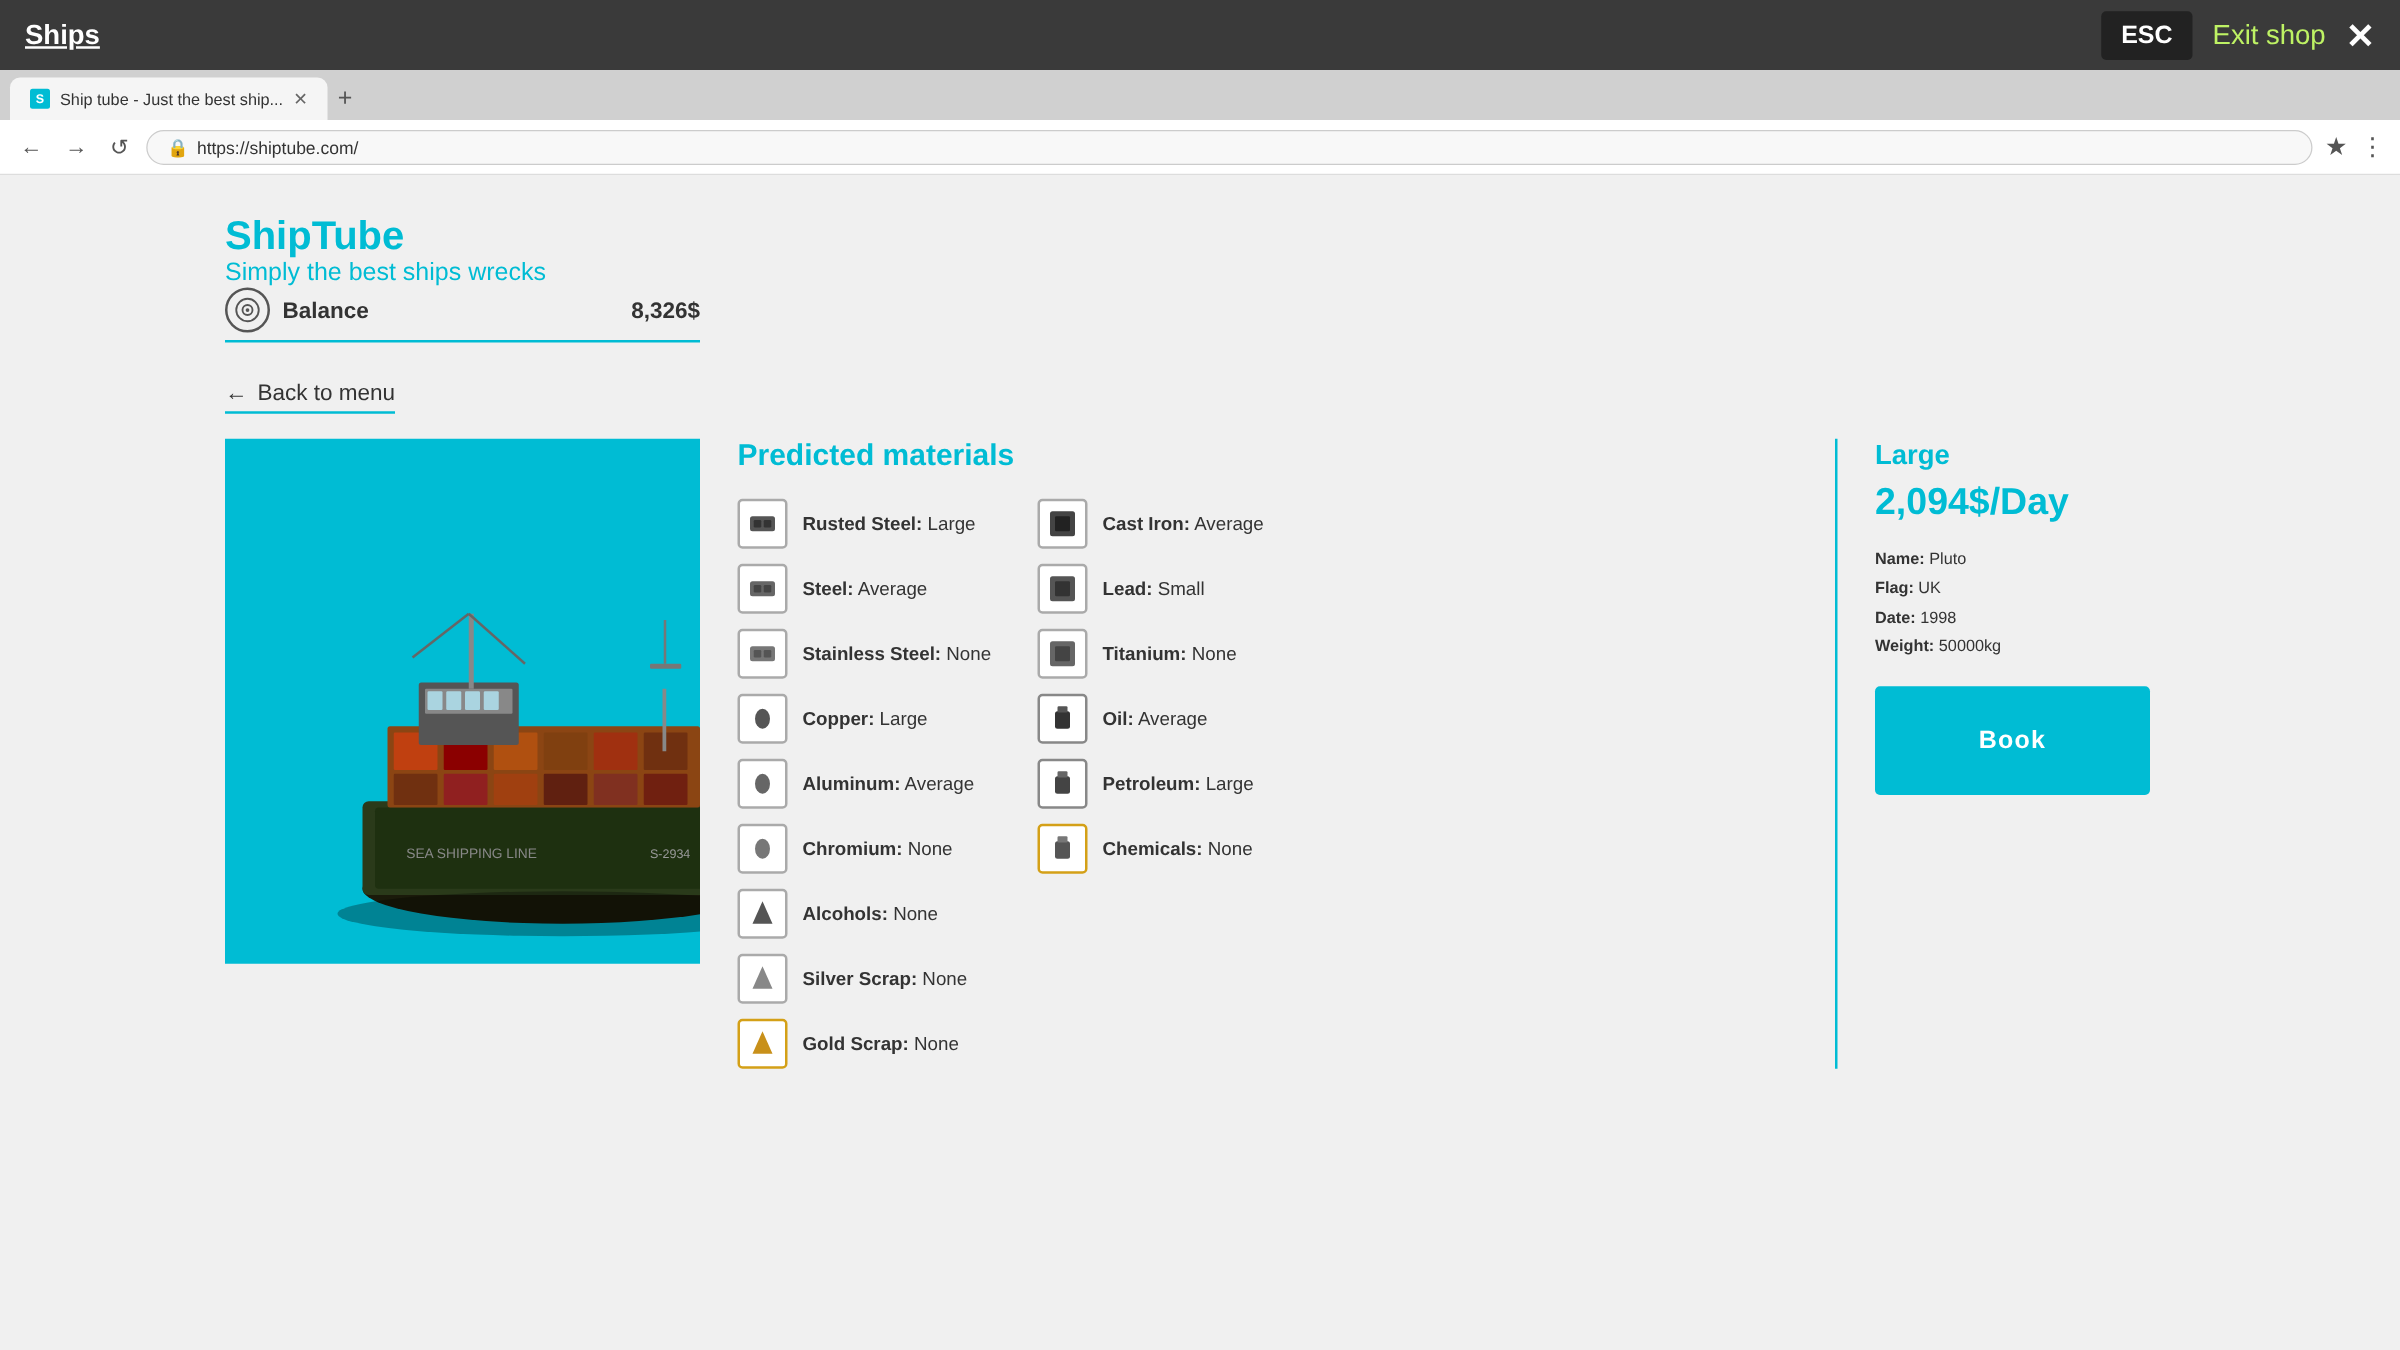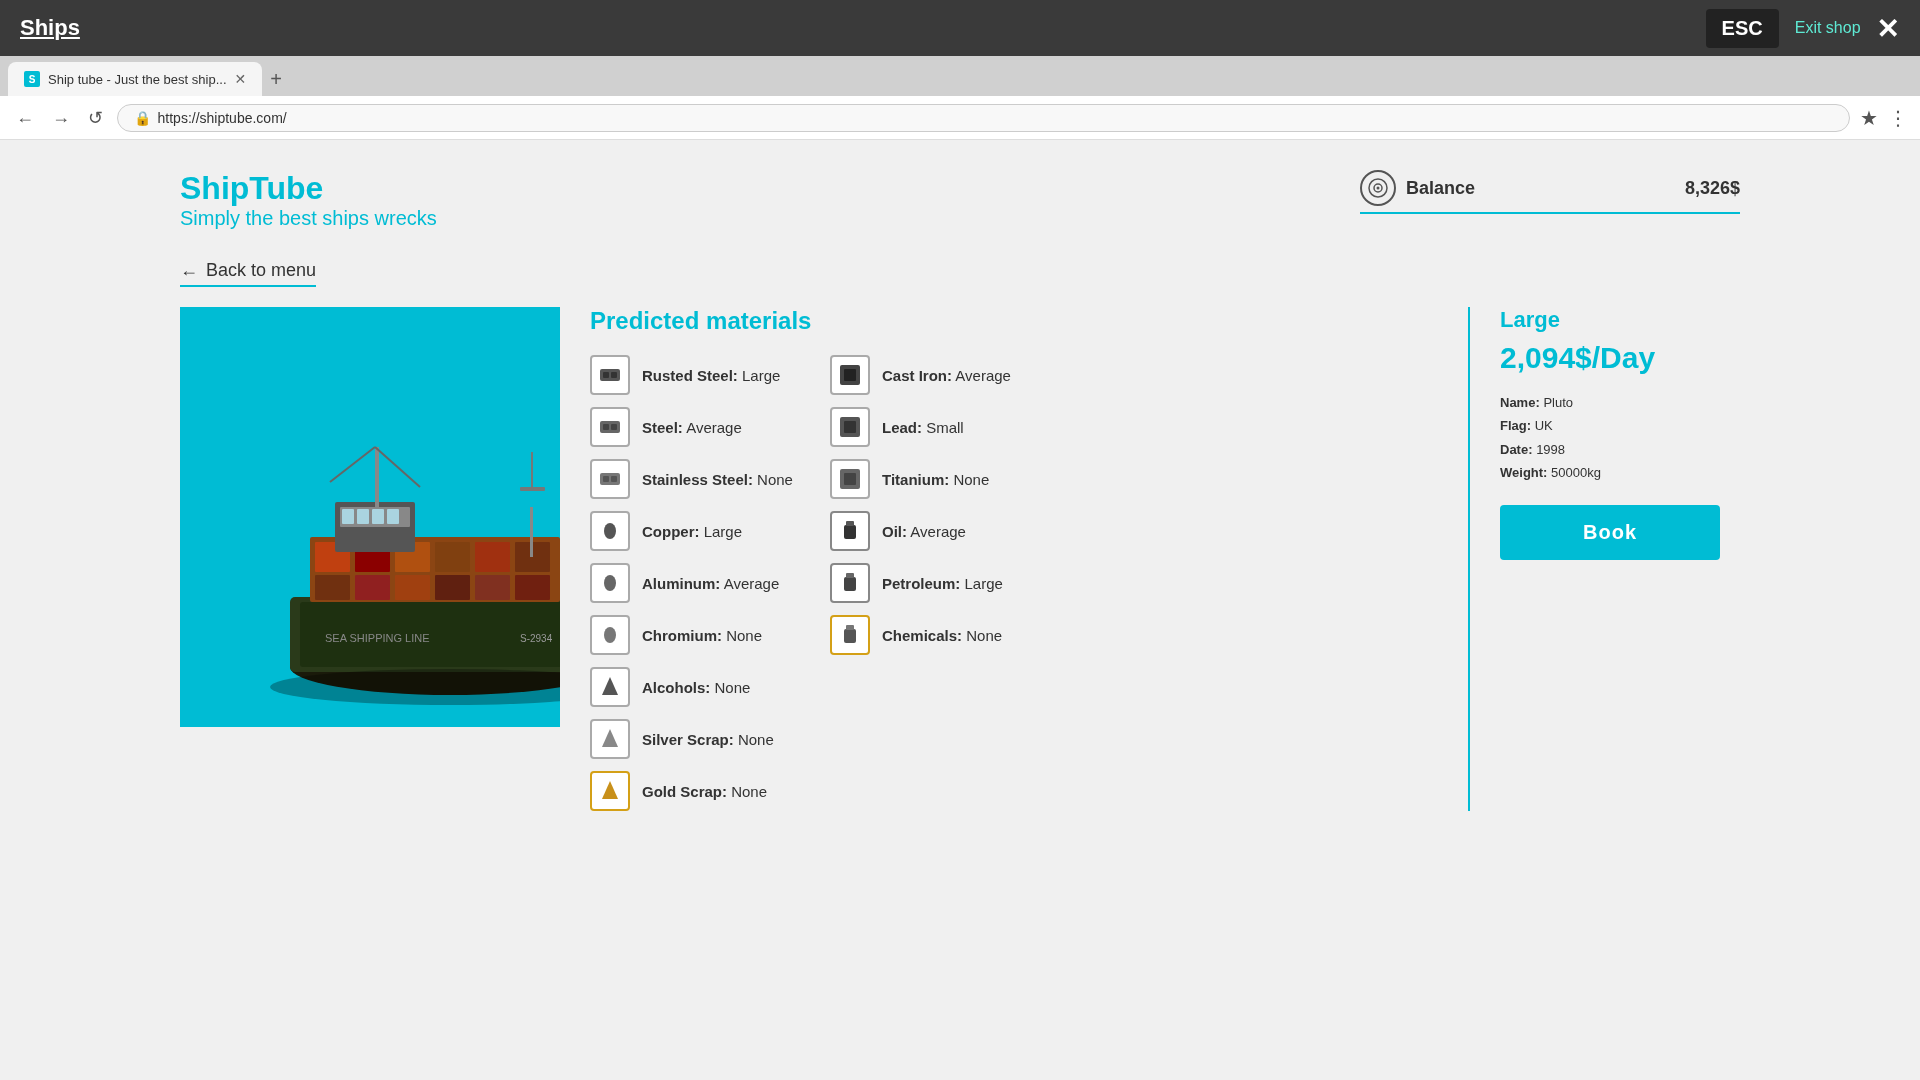--- a/index.html
+++ b/index.html
@@ -30,22 +30,22 @@
       background: #222;
       color: white;
       border: none;
       padding: 8px 16px;
       font-size: 20px;
       font-weight: bold;
       border-radius: 4px;
       cursor: pointer;
     }
     .exit-shop-label {
-      color: #5eead4;
-      font-size: 16px;
+      color: #bef264;
+      font-size: 22px;
       cursor: pointer;
     }
     .close-x {
       color: white;
       font-size: 28px;
       cursor: pointer;
       font-weight: bold;
     }
 
     
@@ -137,20 +137,21 @@
       padding: 30px 180px;
       min-height: calc(1080px - 144px);
     }
 
     
     .site-header {
       display: flex;
       align-items: flex-start;
       justify-content: space-between;
       margin-bottom: 30px;
+      flex-direction: column;
     }
     .logo-area {}
     .logo-title {
       font-size: 32px;
       font-weight: bold;
       color: #00bcd4;
     }
     .logo-subtitle {
       font-size: 20px;
       color: #00bcd4;
@@ -283,21 +284,21 @@
       color: #333;
       line-height: 1.8;
       margin-bottom: 20px;
     }
     .ship-details .detail-label { font-weight: bold; }
     .book-btn {
       background: #00bcd4;
       color: white;
       border: none;
       width: 100%;
-      padding: 16px;
+      padding: 32px;
       font-size: 20px;
       font-weight: bold;
       border-radius: 4px;
       cursor: pointer;
       letter-spacing: 1px;
     }
   </style>
 </head>
 <body>
 

